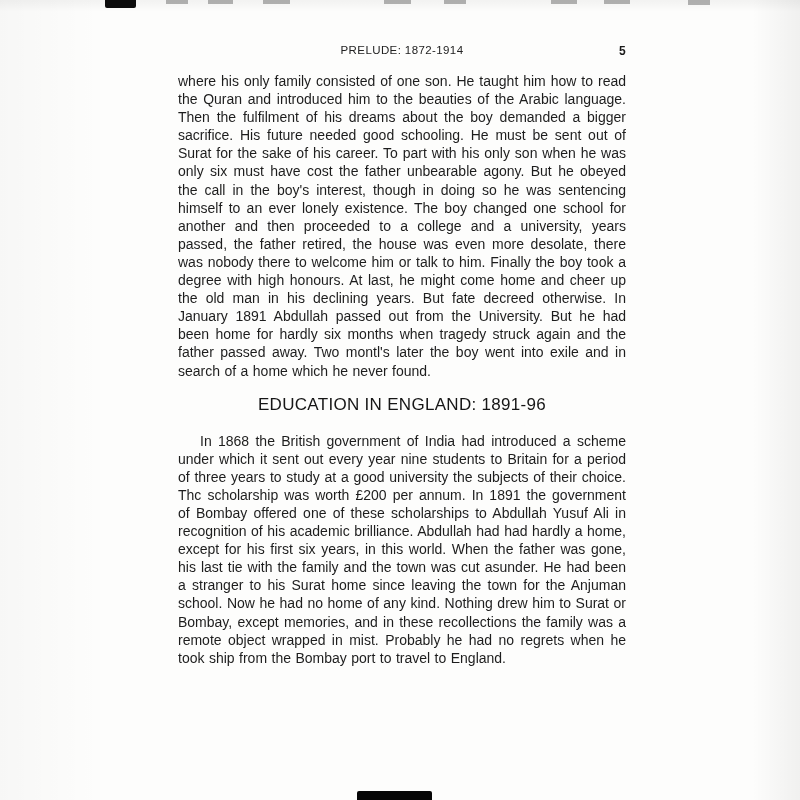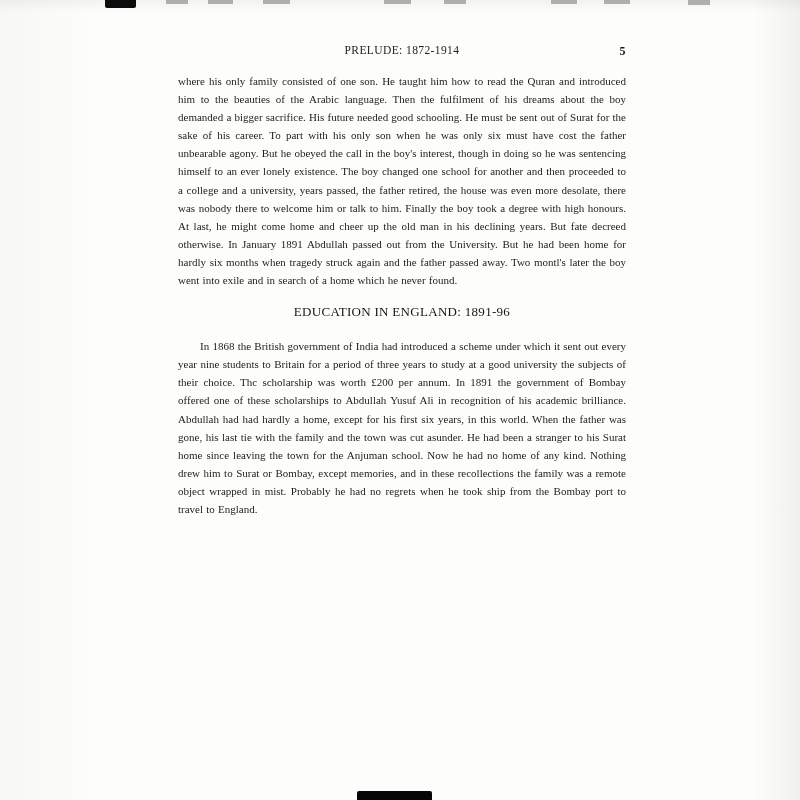--- a/index.html
+++ b/index.html
@@ -6,21 +6,21 @@
     margin: 0;
     padding: 0;
     background: #ffffff;
   }
   #canvas {
     position: relative;
     width: 800px;
     height: 800px;
     background: #fdfdfc;
     overflow: hidden;
-    font-family: Liberation Serif, serif;
+    font-family: Liberation Sans, sans-serif;
     color: #1d1d1d;
   }
 
   
   .shade-right {
     position: absolute; top: 0; right: 0; width: 48px; height: 800px;
     background: linear-gradient(to right, rgba(0,0,0,0), rgba(0,0,0,0.05));
     pointer-events: none;
   }
   .shade-left {
@@ -66,31 +66,31 @@
     color: #1a1a1a;
   }
 
   
   .text-block {
     position: absolute;
     left: 178px; top: 72px; width: 448px;
   }
   .text-block p {
     margin: 0;
-    font-size: 11px;
+    font-size: 14px;
     line-height: 18.1px;
     text-align: justify;
     word-spacing: 0.04em;
     hyphens: none;
   }
   .text-block p.indented { text-indent: 22px; }
 
   .section-heading {
     margin: 15px 0 17px 0;
-    font-size: 13px;
+    font-size: 17px;
     font-weight: normal;
     letter-spacing: 0.3px;
     text-align: center;
     color: #161616;
     white-space: nowrap;
   }
 </style>
 </head>
 <body>
 

